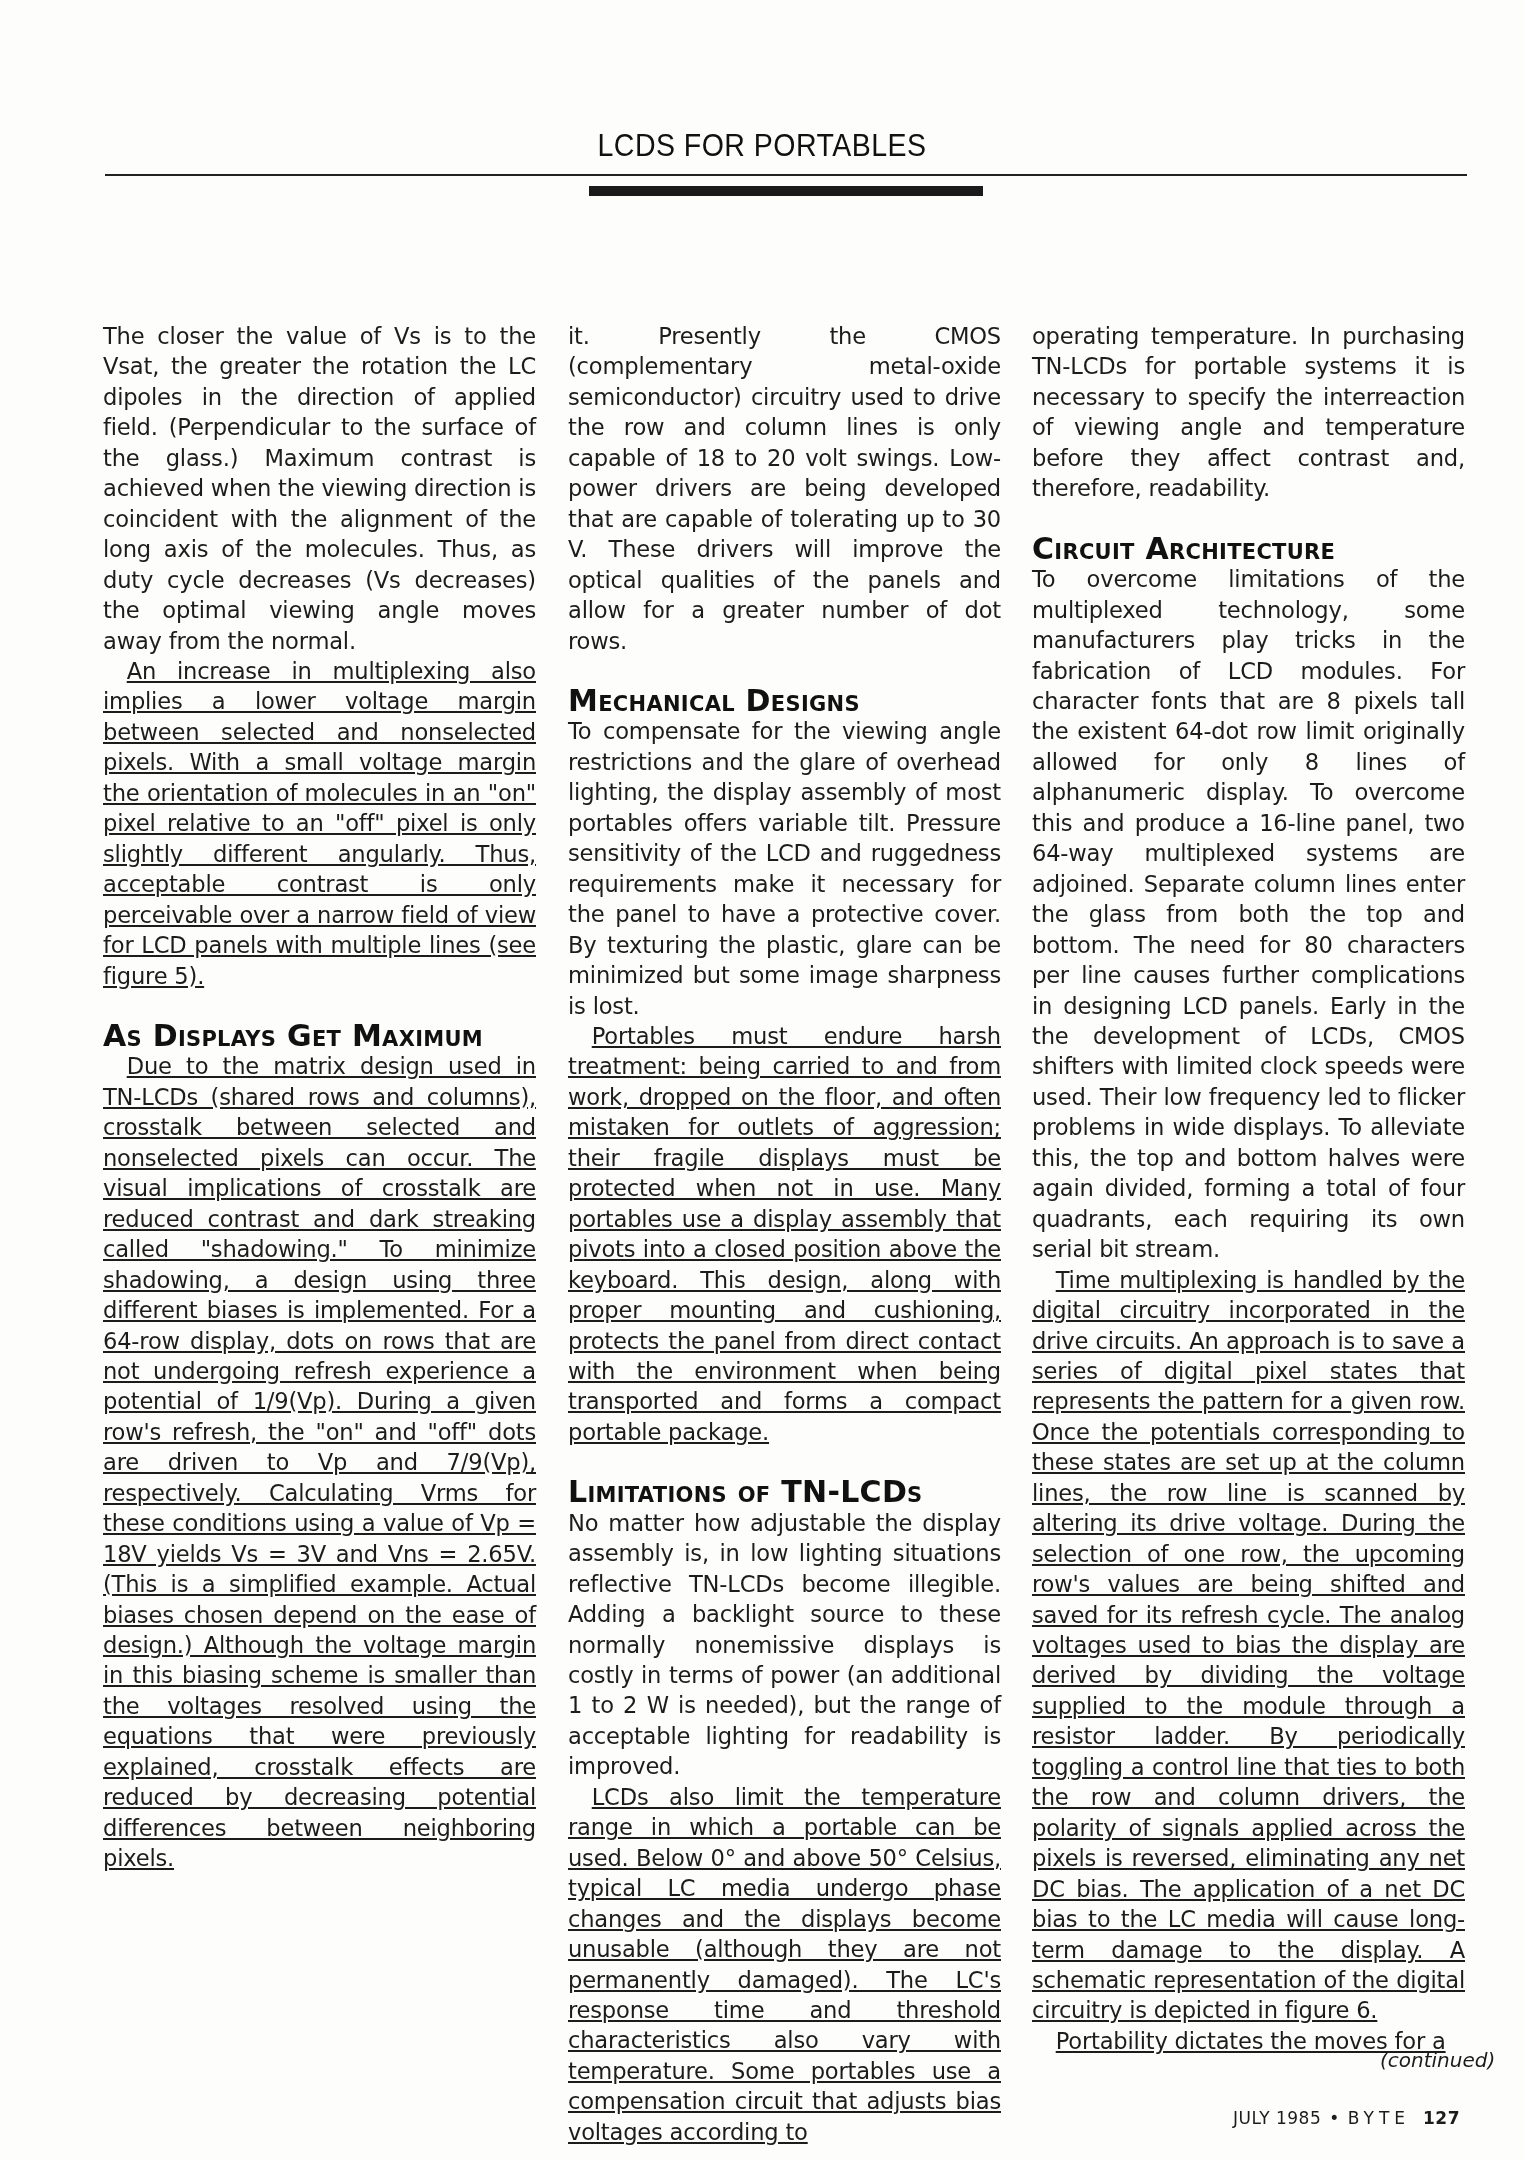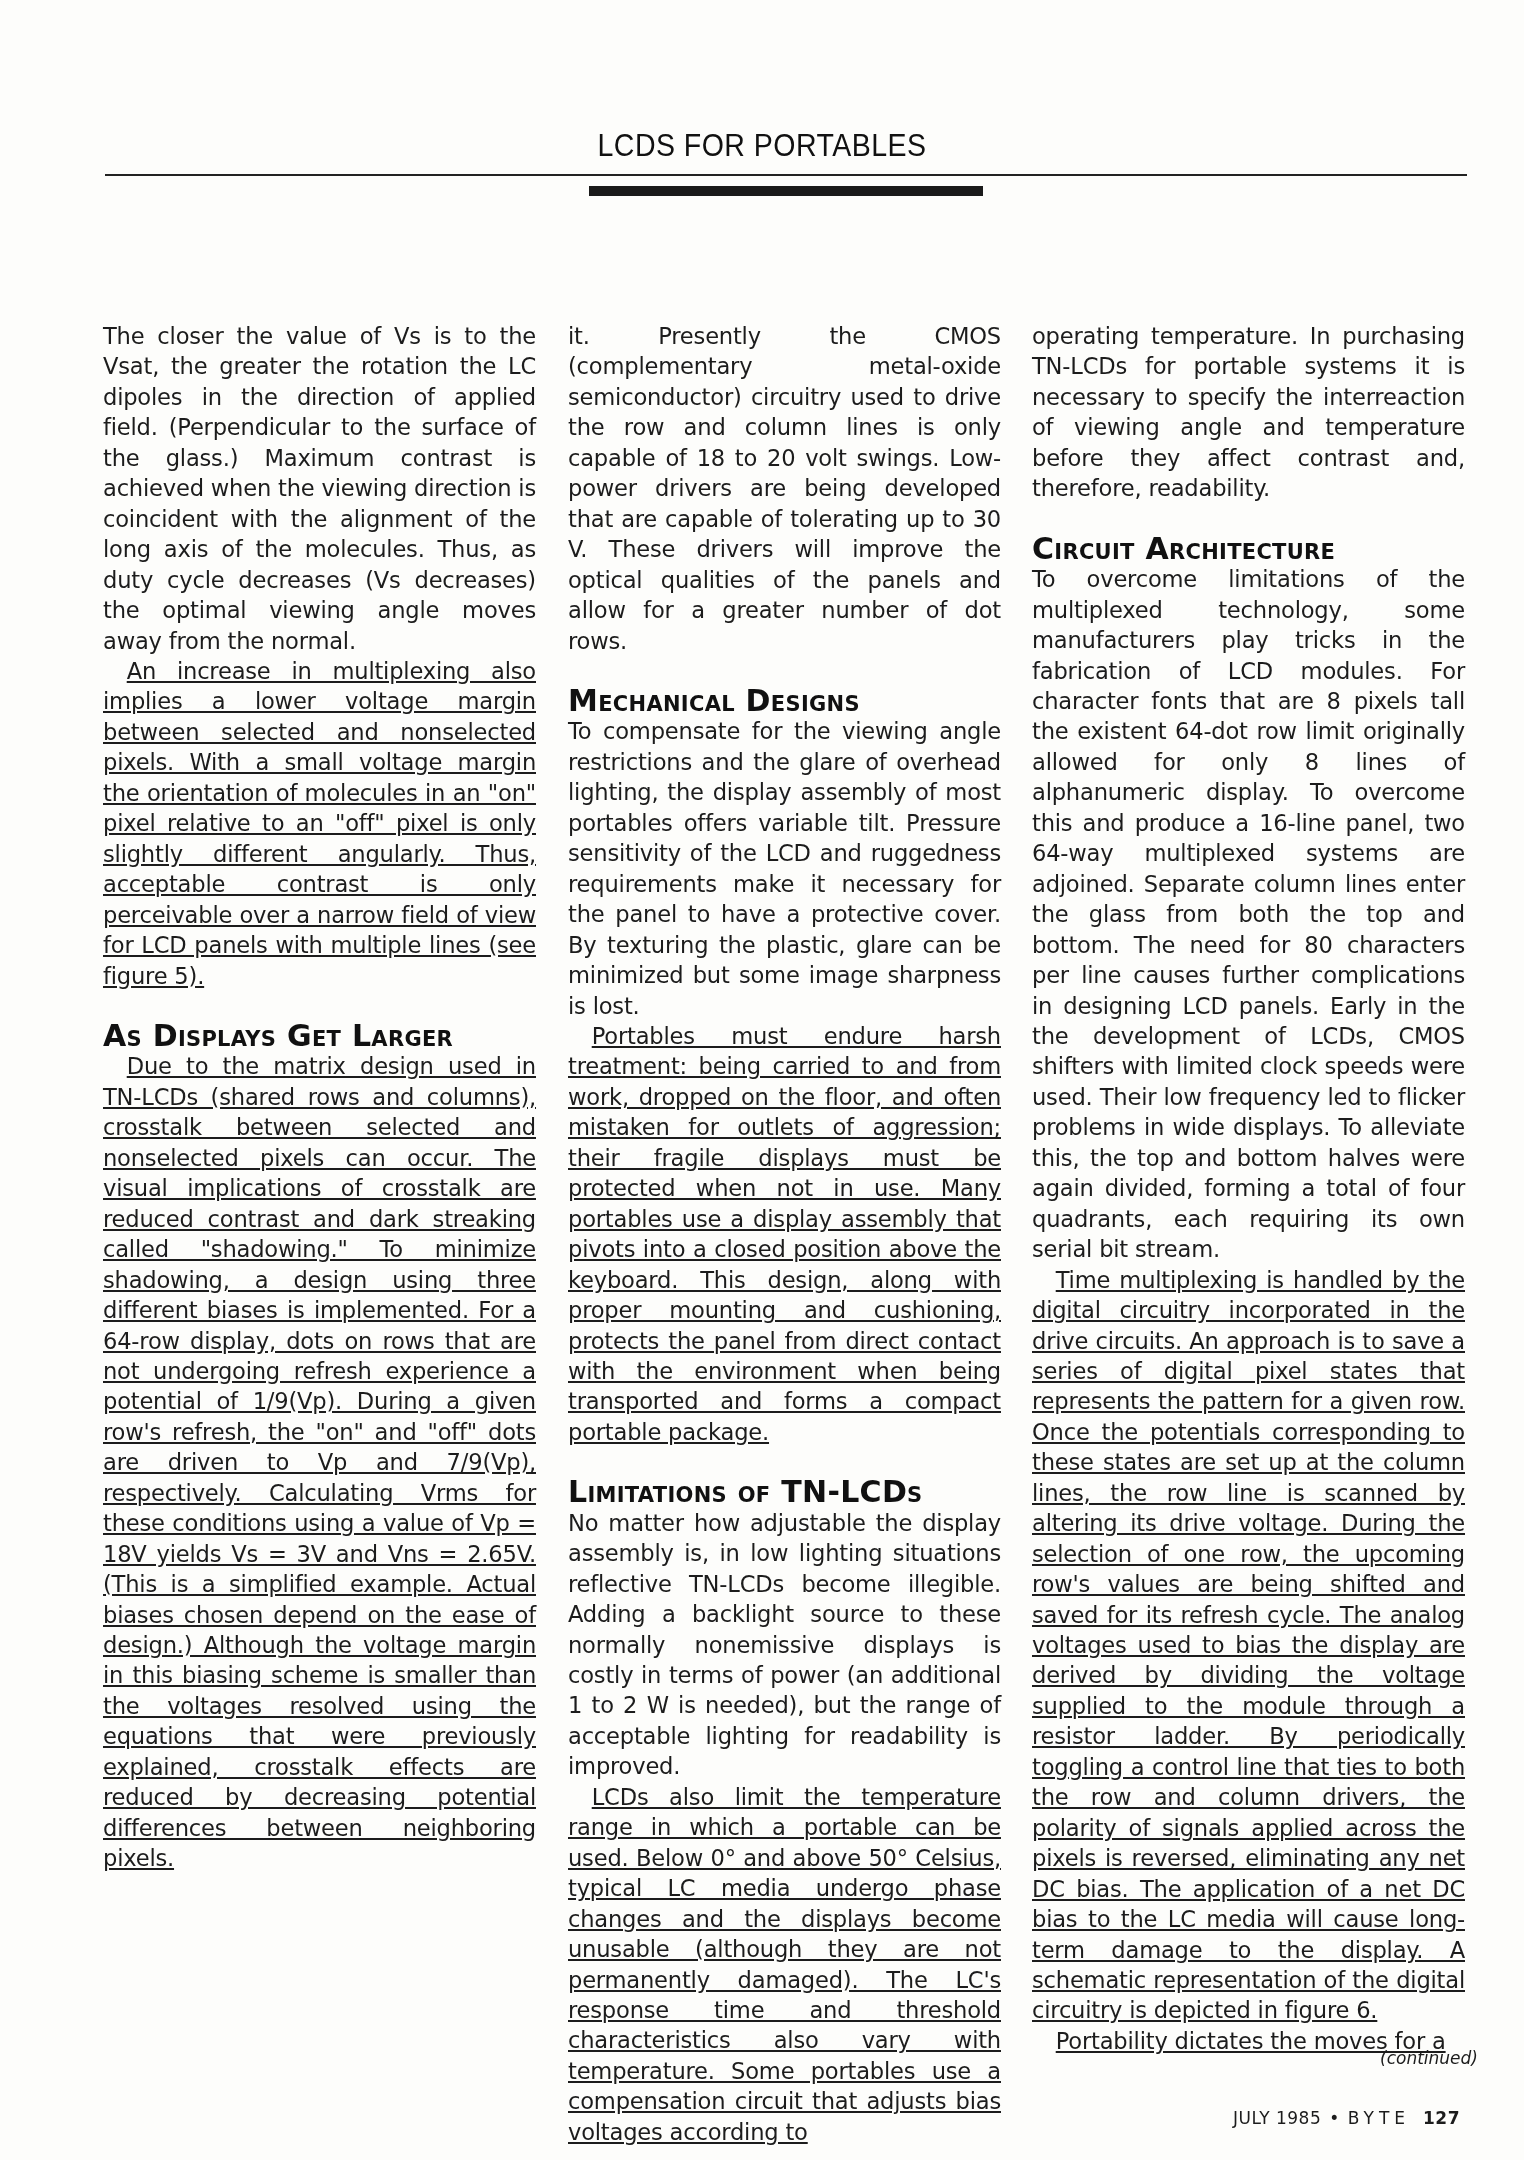--- a/index.html
+++ b/index.html
@@ -10,38 +10,38 @@
   .rule { position:absolute; top:174px; left:105px; width:1362px; height:2px; background:#222; }
   .bar { position:absolute; top:186px; left:589px; width:394px; height:10px; background:#1a1a1a; }
   .col { position:absolute; top:321px; width:433px; font-size:22.6px; line-height:30.45px;
          text-align:justify; letter-spacing:-0.2px; }
   .col1 { left:103px; } .col2 { left:568px; } .col3 { left:1032px; }
   .col p { margin:0; text-indent:0; }
   .col p.indent { text-indent:1.05em;text-decoration:underline; }
   .col h2 { margin:30px 0 0 0; font-family:"DejaVu Sans", sans-serif; font-weight:bold; font-size:30px;
             line-height:30.45px; font-variant:small-caps; letter-spacing:0.3px; color:#111; }
   .col h2 + p { margin-top:0; }
-  .continued { position:absolute; top:2048px; left:1380px; font-style:italic; font-size:17px;
+  .continued { position:absolute; top:2048px; left:1380px; font-style:italic; font-size:20px;
                font-family:"DejaVu Sans", sans-serif; }
   .footer { position:absolute; top:2108px; left:1233px; font-size:17px; font-family:"DejaVu Sans", sans-serif; letter-spacing:0.5px; }
   .footer .sep { margin:0 8px; }
   .footer .brand { letter-spacing:5px; }
   .footer .pagenum { font-weight:bold; margin-left:13px; }
 </style>
 </head>
 <body>
 
 <div class="running-head">LCDS FOR PORTABLES</div>
 <div class="rule"></div>
 <div class="bar"></div>
 
 <div class="col col1">
     <p>The closer the value of Vs is to the Vsat, the greater the rotation the LC dipoles in the direction of applied field. (Perpendicular to the surface of the glass.) Maximum contrast is achieved when the viewing direction is coincident with the alignment of the long axis of the molecules. Thus, as duty cycle decreases (Vs decreases) the optimal viewing angle moves away from the normal.</p>
     <p class="indent">An increase in multiplexing also implies a lower voltage margin between selected and nonselected pixels. With a small voltage margin the orientation of molecules in an "on" pixel relative to an "off" pixel is only slightly different angularly. Thus, acceptable contrast is only perceivable over a narrow field of view for LCD panels with multiple lines (see figure 5).</p>
-    <h2>As Displays Get Larger</h2>
+    <h2>As Displays Get Maximum</h2>
     <p class="indent">Due to the matrix design used in TN-LCDs (shared rows and columns), crosstalk between selected and nonselected pixels can occur. The visual implications of crosstalk are reduced contrast and dark streaking called "shadowing." To minimize shadowing, a design using three different biases is implemented. For a 64-row display, dots on rows that are not undergoing refresh experience a potential of 1/9(Vp). During a given row's refresh, the "on" and "off" dots are driven to Vp and 7/9(Vp), respectively. Calculating Vrms for these conditions using a value of Vp = 18V yields Vs = 3V and Vns = 2.65V. (This is a simplified example. Actual biases chosen depend on the ease of design.) Although the voltage margin in this biasing scheme is smaller than the voltages resolved using the equations that were previously explained, crosstalk effects are reduced by decreasing potential differences between neighboring pixels.</p>
   </div>
 <div class="col col2">
     <p>it. Presently the CMOS (complementary metal-oxide semiconductor) circuitry used to drive the row and column lines is only capable of 18 to 20 volt swings. Low-power drivers are being developed that are capable of tolerating up to 30 V. These drivers will improve the optical qualities of the panels and allow for a greater number of dot rows.</p>
     <h2>Mechanical Designs</h2>
     <p>To compensate for the viewing angle restrictions and the glare of overhead lighting, the display assembly of most portables offers variable tilt. Pressure sensitivity of the LCD and ruggedness requirements make it necessary for the panel to have a protective cover. By texturing the plastic, glare can be minimized but some image sharpness is lost.</p>
     <p class="indent">Portables must endure harsh treatment: being carried to and from work, dropped on the floor, and often mistaken for outlets of aggression; their fragile displays must be protected when not in use. Many portables use a display assembly that pivots into a closed position above the keyboard. This design, along with proper mounting and cushioning, protects the panel from direct contact with the environment when being transported and forms a compact portable package.</p>
     <h2>Limitations of TN-LCDs</h2>
     <p>No matter how adjustable the display assembly is, in low lighting situations reflective TN-LCDs become illegible. Adding a backlight source to these normally nonemissive displays is costly in terms of power (an additional 1 to 2 W is needed), but the range of acceptable lighting for readability is improved.</p>
     <p class="indent">LCDs also limit the temperature range in which a portable can be used. Below 0° and above 50° Celsius, typical LC media undergo phase changes and the displays become unusable (although they are not permanently damaged). The LC's response time and threshold characteristics also vary with temperature. Some portables use a compensation circuit that adjusts bias voltages according to</p>

